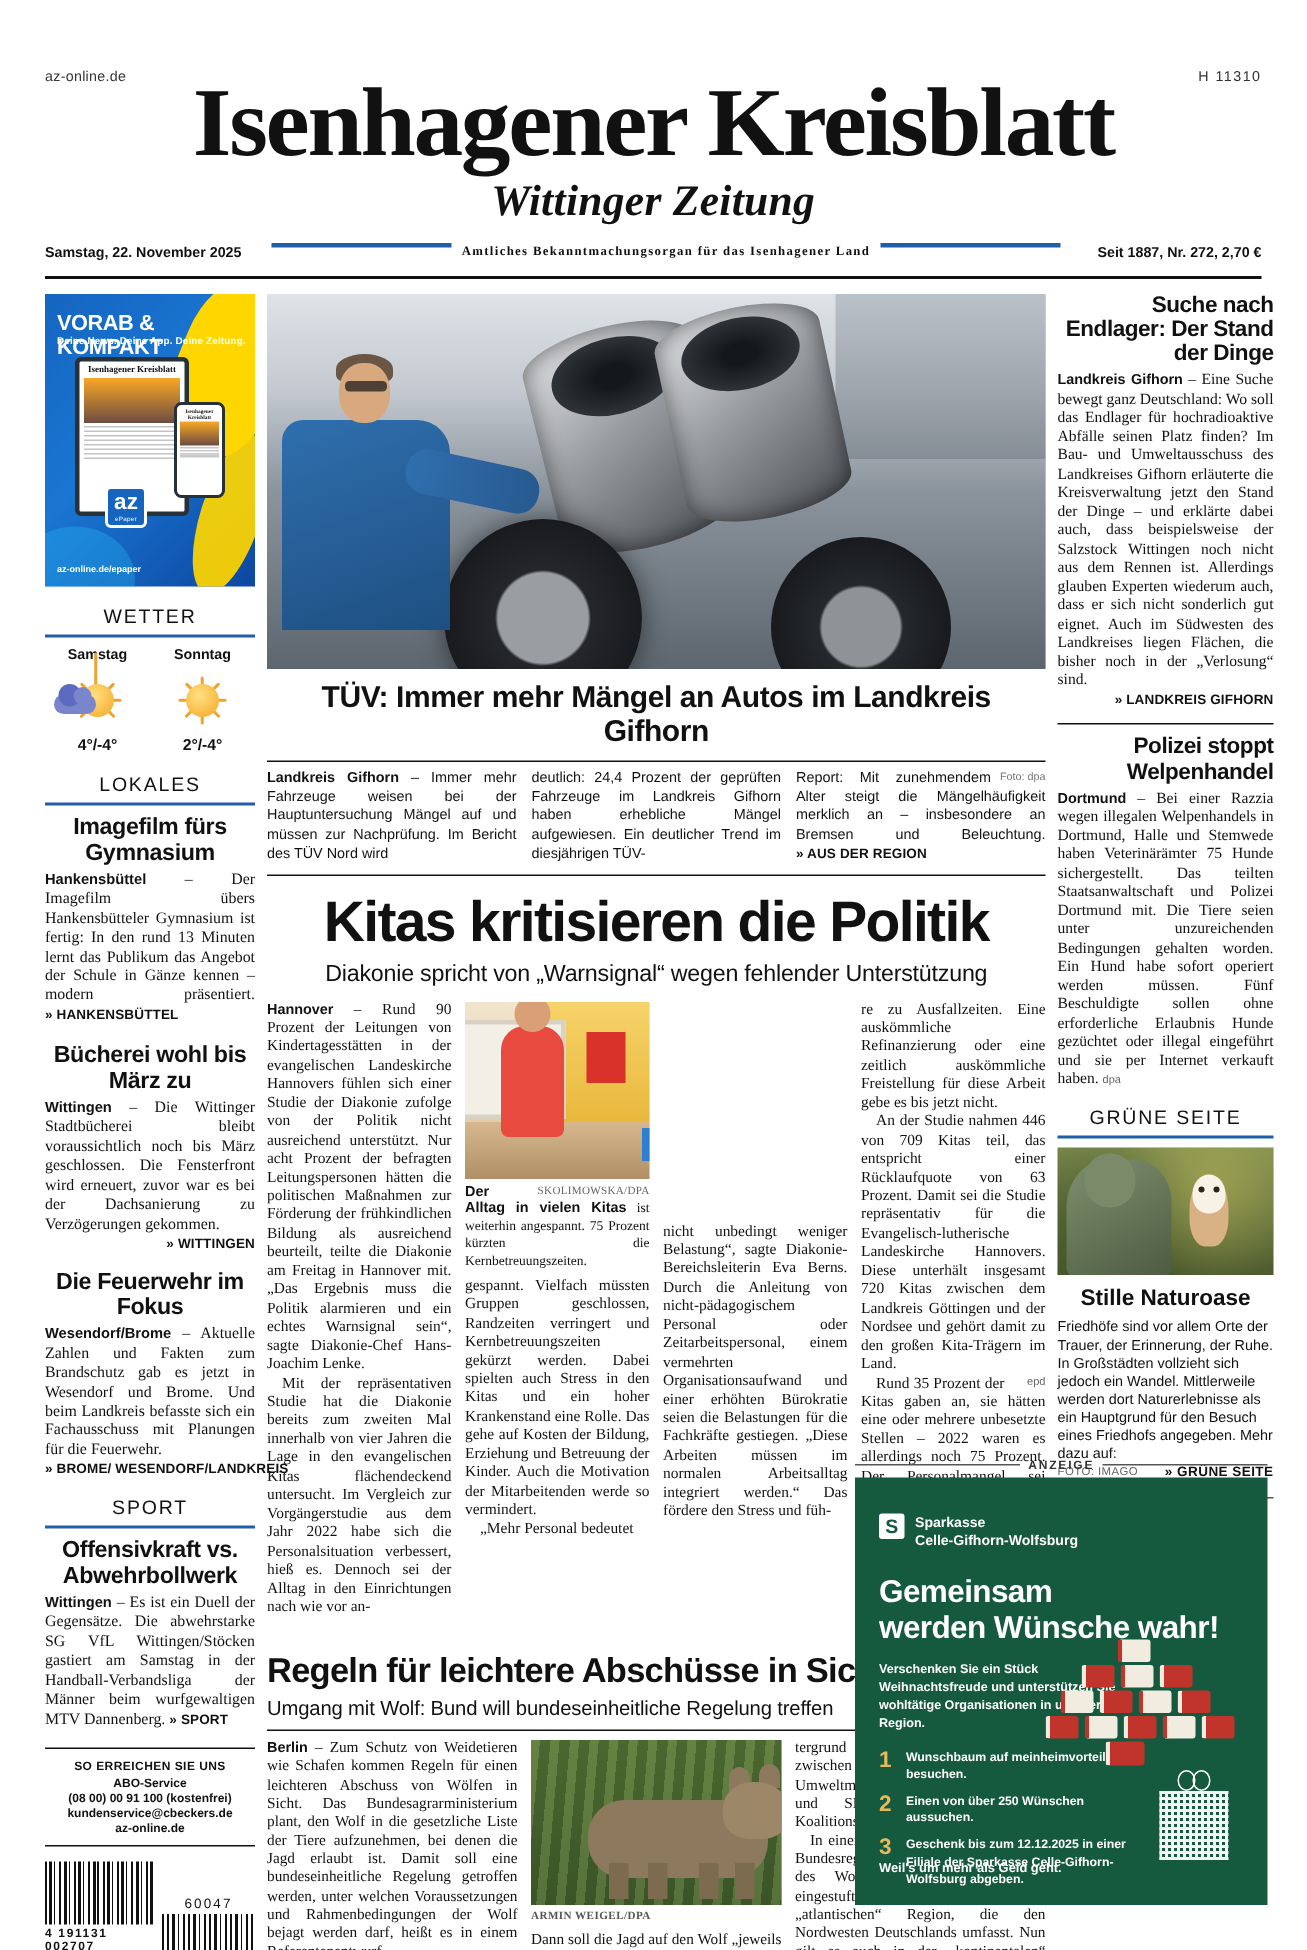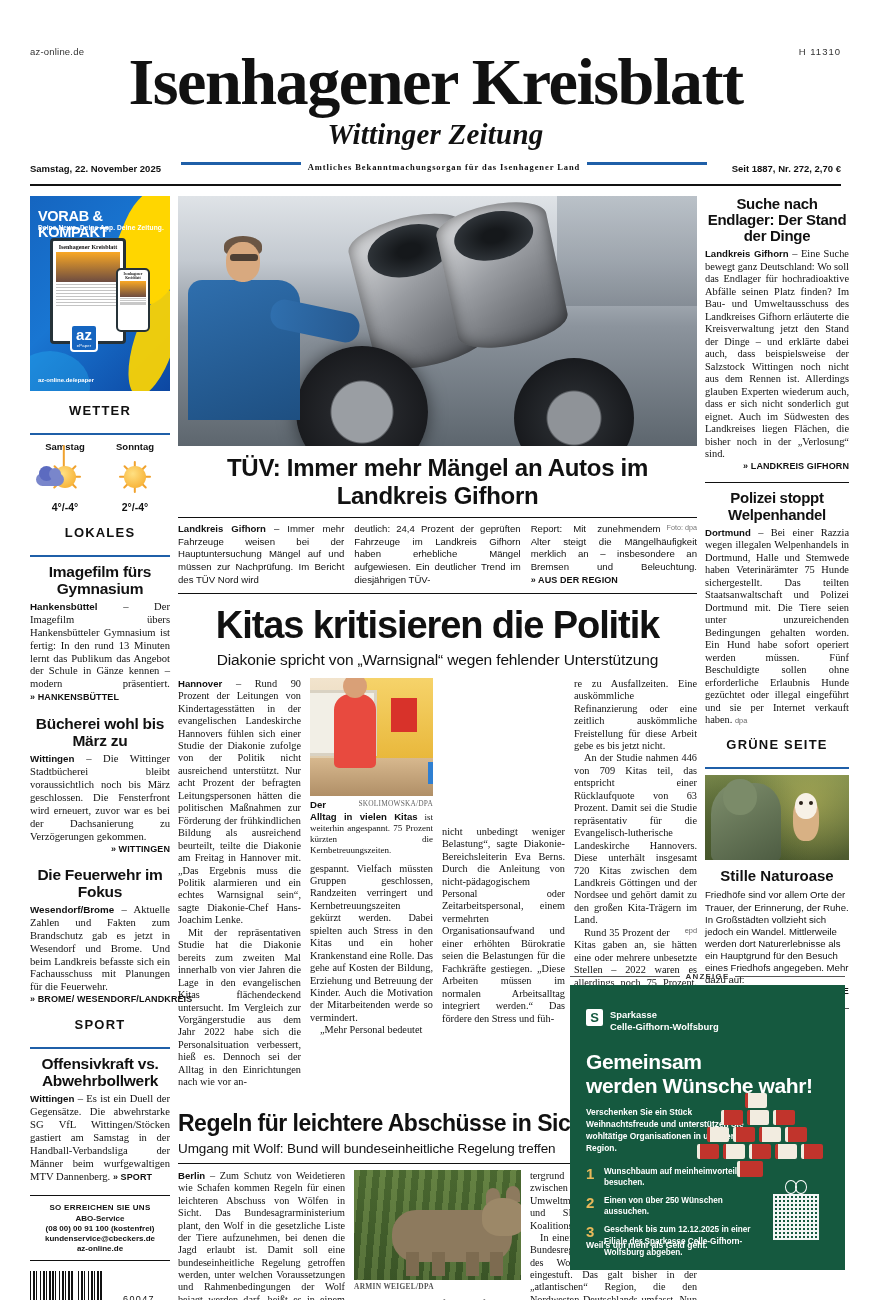--- a/index.html
+++ b/index.html
@@ -73,22 +73,22 @@
   .promo-ad .phone { position: absolute; left: 86px; top: 72px; width: 34px; height: 64px; background: #fff; border: 2.5px solid #263238; border-radius: 5px; overflow: hidden; z-index: 4; }
   .promo-ad .phone .tt { font-family:"Liberation Serif",serif; font-size: 3.6px; font-weight: 700; text-align: center; padding-top: 2px; }
   .promo-ad .phone .img { margin: 1px 2px; height: 16px; background: linear-gradient(#f9a825,#6d4c41); }
   .promo-ad .phone .ln { margin: .8px 2px; height: 1.1px; background: #c8c8c8; }
   .promo-ad .azbox { position: absolute; left: 40px; top: 128px; width: 28px; height: 28px; background: #1565c0; border: 2px solid #fff; border-radius: 4px; color: #fff; text-align: center; z-index: 6; }
   .promo-ad .azbox .az { font-size: 15px; font-weight: 800; line-height: 17px; }
   .promo-ad .azbox .ep { font-size: 4.2px; letter-spacing: .2px; }
   .promo-ad .url { position: absolute; left: 8px; bottom: 8px; color: #fff; font-size: 6px; font-weight: 600; z-index: 5; }
 
   .sec-head {
-    text-align: center; font-size: 13px; font-weight: 700;
-    letter-spacing: 1.2px; margin-top: 12px; padding-bottom: 15px;
+    text-align: center; font-size: 13px; font-weight: 400;
+    letter-spacing: 1.2px; margin-top: 12px; padding-bottom: 5px;
   }
   .sec-rule { border-bottom: 2.5px solid #1f5fa8; margin-bottom: 6px; }
 
   .weather { display: flex; }
   .wx { flex: 1; text-align: center; }
   .wx-day { font-size: 9.5px; font-weight: 700; margin-bottom: 3px; }
   .wx-ico { height: 44px; position: relative; }
   .wx-temp { font-size: 10.5px; font-weight: 700; margin-top: 2px; }
   .sun { position: absolute; left: 50%; top: 50%; transform: translate(-50%,-50%); width: 22px; height: 22px; border-radius: 50%;
     background: radial-gradient(circle at 40% 35%, #ffe082, #f5a623); }
@@ -163,21 +163,21 @@
     background: linear-gradient(160deg,#2f6fae,#1e4f81); border-radius: 14px 22px 0 0;
   }
   .hero-photo .mech-arm {
     position: absolute; left: 92px; top: 110px; width: 90px; height: 30px;
     background: linear-gradient(90deg,#2f6fae,#27598f); border-radius: 14px; transform: rotate(12deg);
   }
   .hero-photo .glasses { position: absolute; left: 52px; top: 58px; width: 28px; height: 7px; background: rgba(20,20,20,.7); border-radius: 3px; }
   .hero-photo .bg-shelf { position: absolute; right: 0; top: 0; width: 140px; height: 110px; background: linear-gradient(#aeb6be,#7d858e); opacity: .75; }
 
   .hero-head {
-    font-size: 24px; font-weight: 700; text-align: center;
+    font-size: 20px; font-weight: 700; text-align: center;
     margin: 8px 0 7px; letter-spacing: -.3px;
   }
   .hero-rule-t { border-top: 1.2px solid #111; }
   .lede { display: flex; gap: 10px; padding-top: 5px; }
   .lede-col { flex: 1; font-size: 9.6px; line-height: 1.33; text-align: justify; hyphens: auto; }
   .lede-col b { font-weight: 800; }
   .credit { font-size: 7.2px; color: #777; float: right; margin-left: 6px; }
   .hero-rule-b { border-top: 1.2px solid #111; margin-top: 6px; }
 
   .main-head {
@@ -224,21 +224,21 @@
   .wolf-photo .bg { position: absolute; inset: 0; background:
     repeating-linear-gradient(95deg, rgba(120,150,80,.55) 0 6px, rgba(70,100,45,.5) 6px 13px); }
   .wolf-photo .body { position: absolute; left: 38px; top: 40px; width: 120px; height: 52px; background: #8d7a5e; border-radius: 24px; }
   .wolf-photo .head { position: absolute; left: 128px; top: 28px; width: 44px; height: 38px; background: #9c8868; border-radius: 45% 50% 40% 40%; }
   .wolf-photo .ear1 { position: absolute; left: 132px; top: 18px; width: 14px; height: 16px; background: #8d7a5e; border-radius: 50% 50% 0 0; }
   .wolf-photo .ear2 { position: absolute; left: 152px; top: 16px; width: 14px; height: 16px; background: #8d7a5e; border-radius: 50% 50% 0 0; }
   .wolf-photo .leg { position: absolute; top: 82px; width: 13px; height: 24px; background: #7d6b50; }
   .wolf-cred { font-size: 7.4px; color: #555; letter-spacing: .3px; font-weight: 600; }
 
   
-  .r-art-h { font-size: 15px; font-weight: 800; line-height: 1.08; text-align: center; letter-spacing: -.3px; margin-bottom: 4px; }
+  .r-art-h { font-size: 15px; font-weight: 800; line-height: 1.08; text-align: right; letter-spacing: -.3px; margin-bottom: 4px; }
   .r-art-b { font-family: "Liberation Serif", serif; font-size: 10.4px; line-height: 1.2; text-align: justify; hyphens: auto; }
   .r-art-b b { font-family: "Liberation Sans", sans-serif; font-size: 9.6px; font-weight: 700; }
   .r-rule { border-top: 1.5px solid #111; margin: 9px 0 7px; }
   .dpa { font-family: "Liberation Sans", sans-serif; font-size: 7.3px; color: #666; }
 
   .owl-photo { width: 100%; height: 85px; position: relative; overflow: hidden;
     background: linear-gradient(#7f8d4e,#4d5a2e); }
   .owl-photo .blur { position: absolute; inset: 0; background:
     radial-gradient(circle at 72% 30%, rgba(190,185,90,.55), transparent 55%),
     radial-gradient(circle at 20% 70%, rgba(60,80,40,.7), transparent 60%); }

